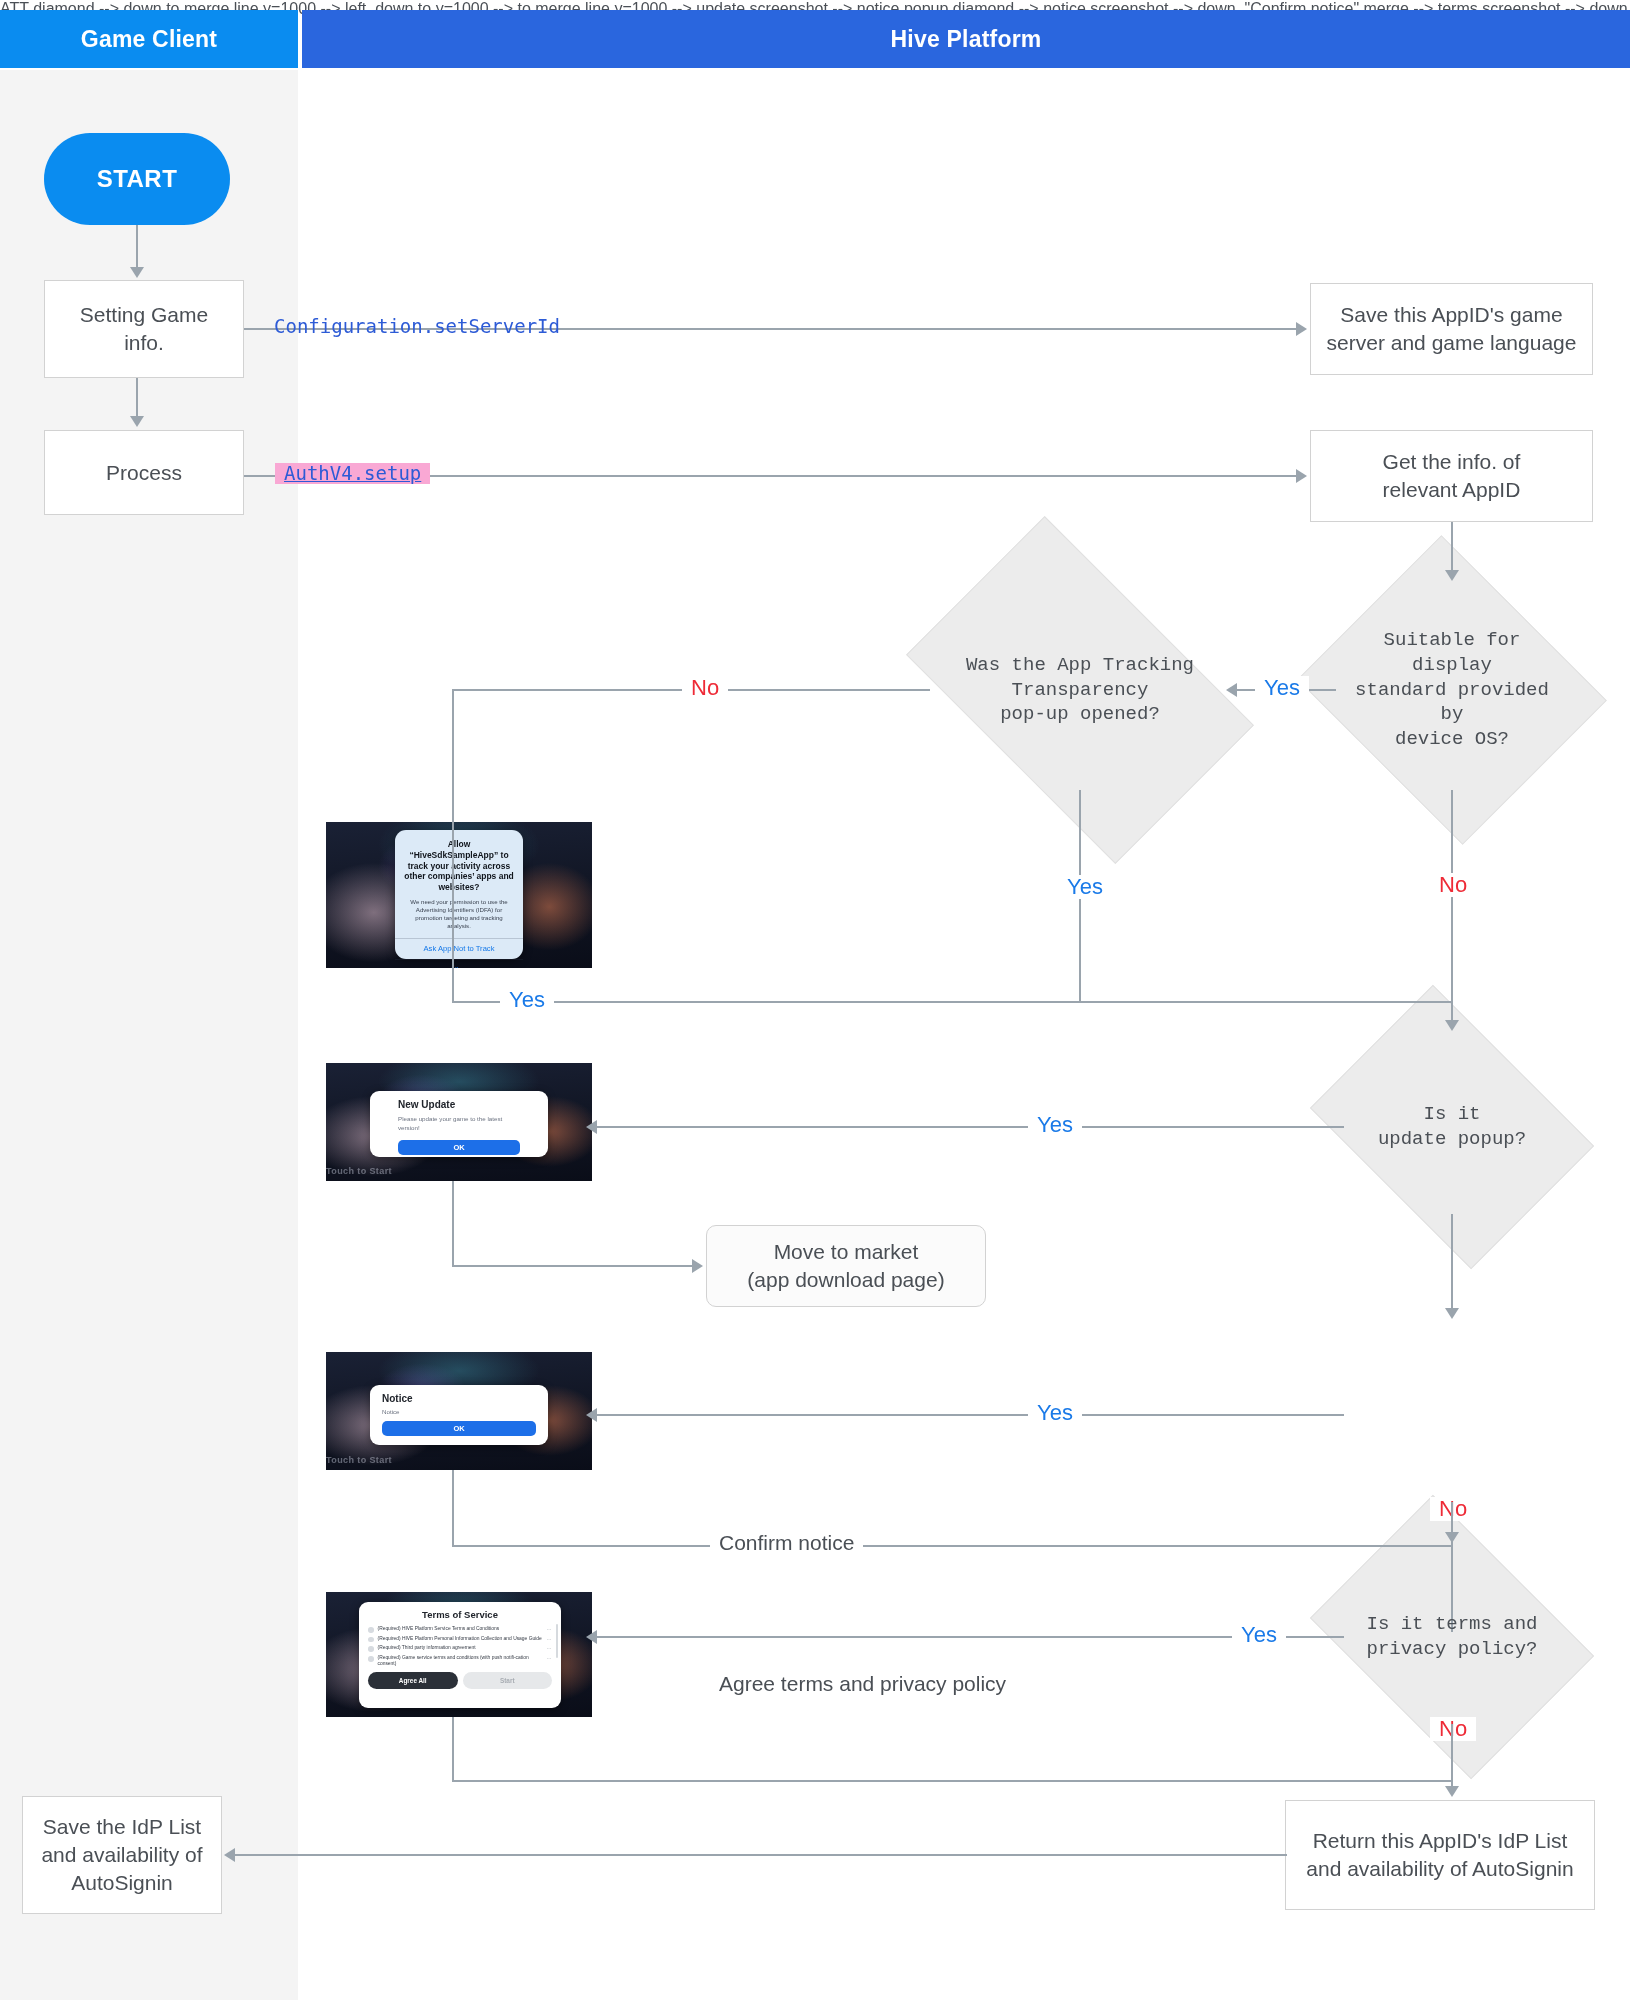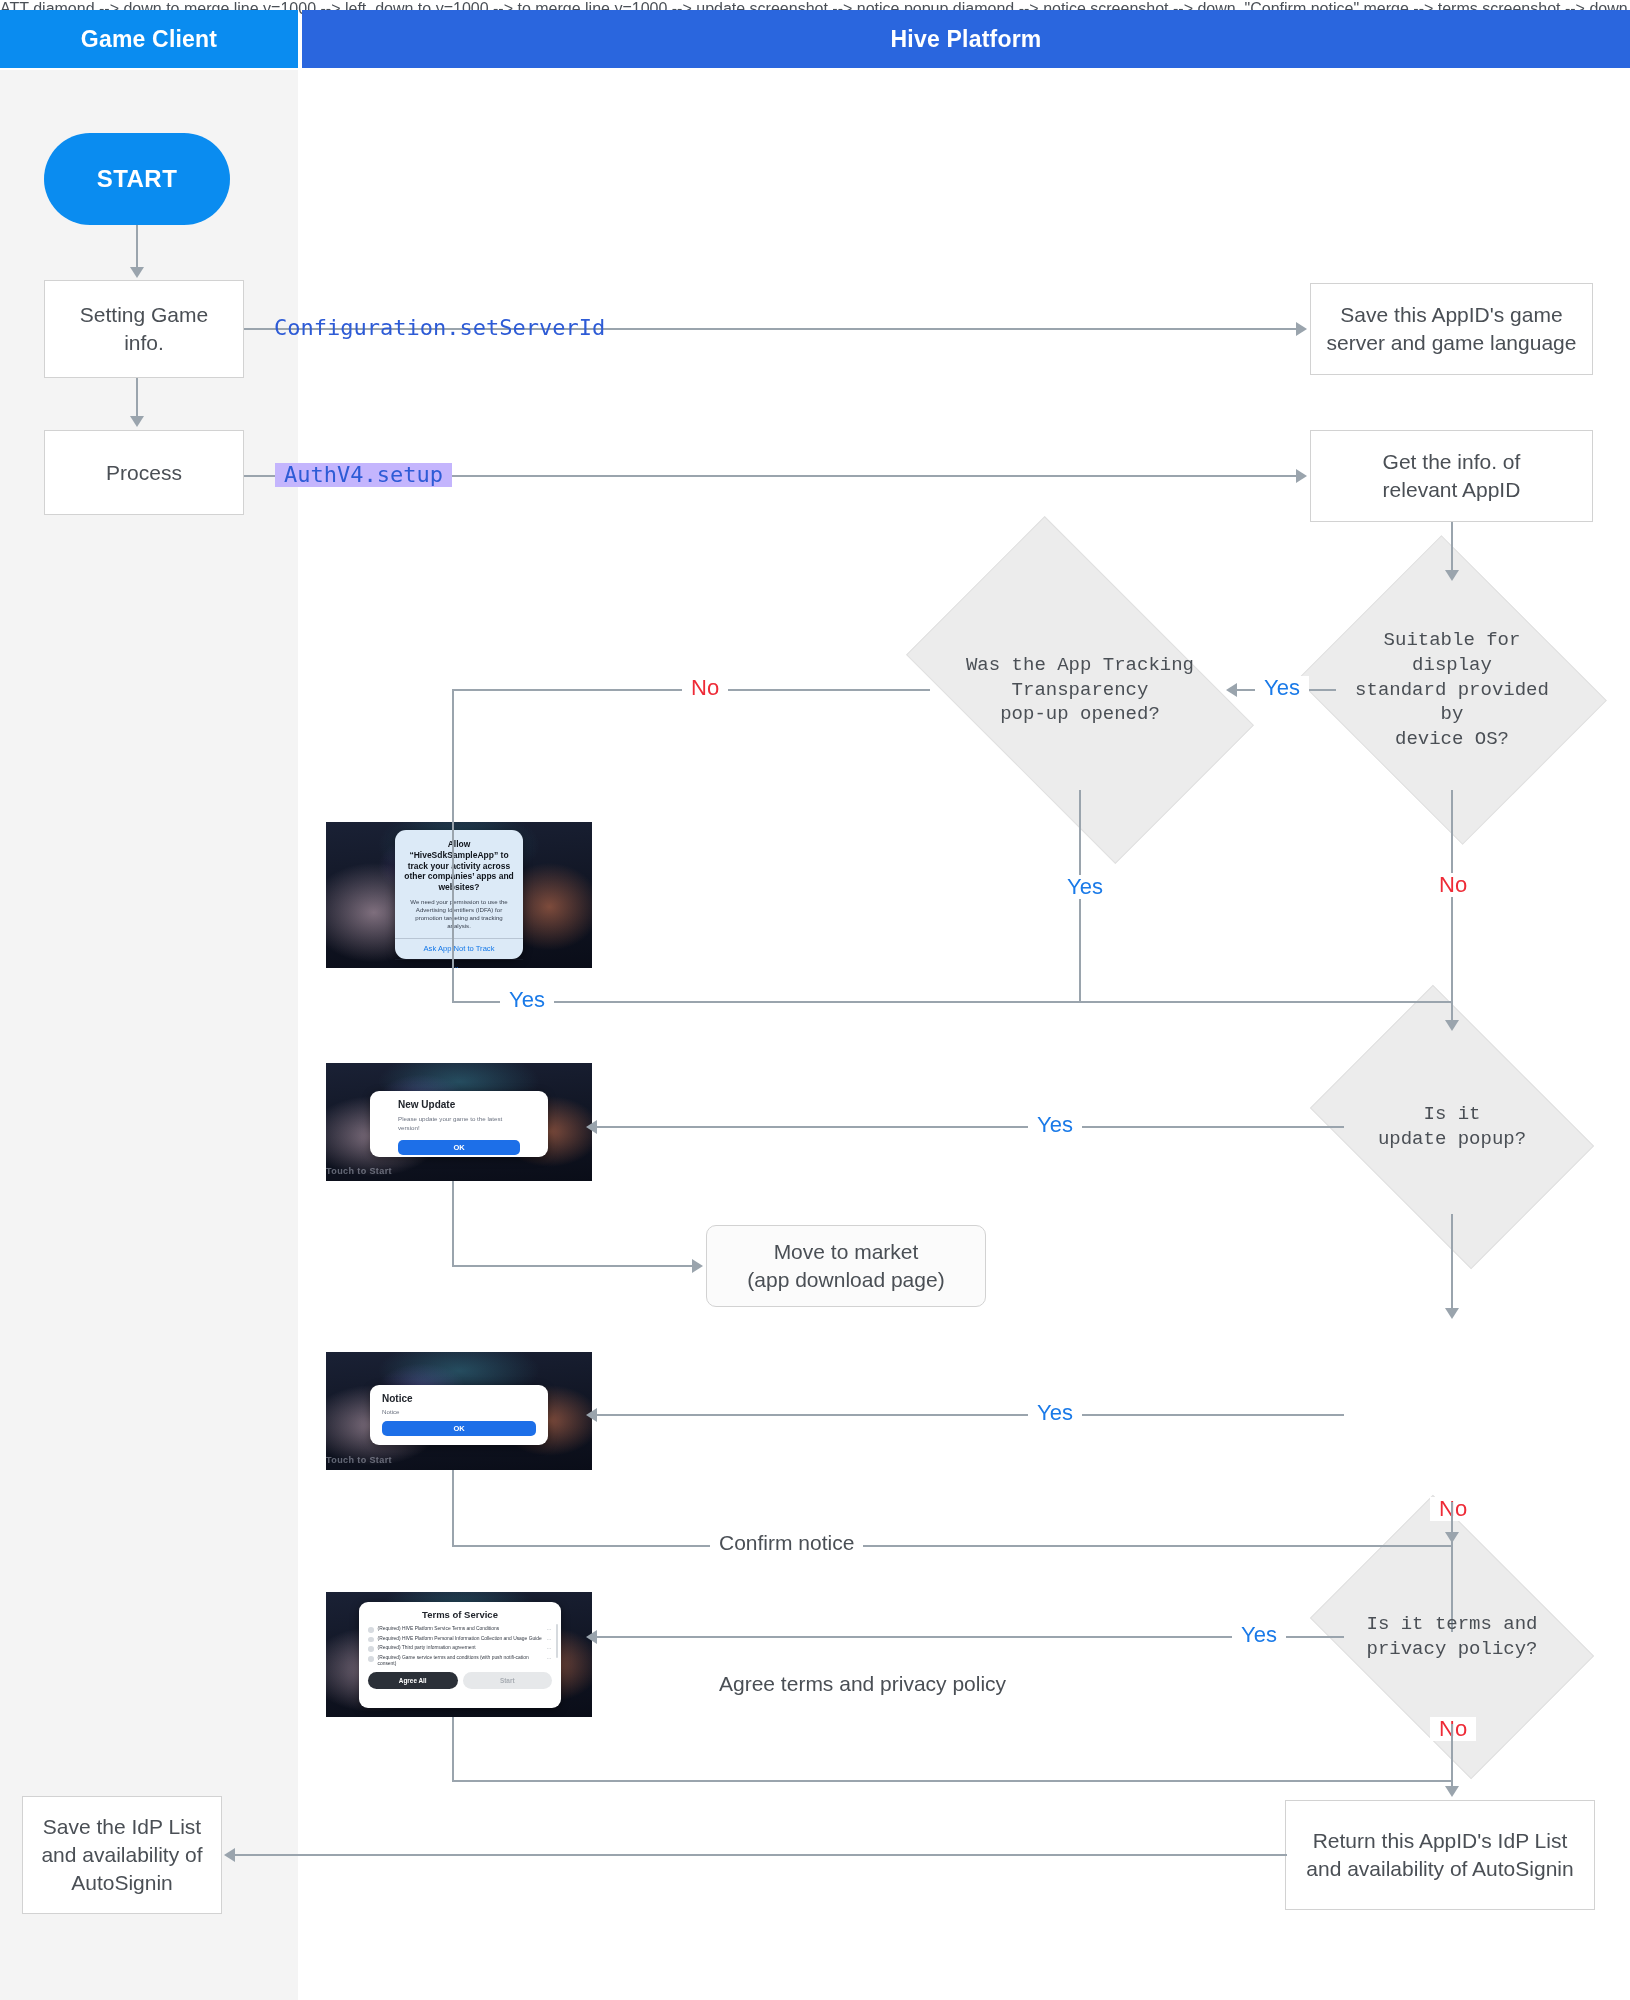--- a/index.html
+++ b/index.html
@@ -84,21 +84,21 @@
   .lbl{
     position:absolute;
     background:#ffffff;
     font-size:21px;
     padding:0 9px;
     white-space:nowrap;
     line-height:1.1;
   }
   .lbl-yes{ color:#1a7ae8; font-size:22px; }
   .lbl-no{ color:#ee2b37; font-size:22px; }
-  .lbl-api{ color:#2d5bd6; font-family:"DejaVu Sans Mono", monospace; font-size:22px; }
+  .lbl-api{ color:#2d5bd6; font-family:"DejaVu Sans Mono", monospace; font-size:19px; }
   .lbl-plain{ color:#4a4f55; font-size:21px; }
 
   
   .shot{
     position:absolute;
     overflow:hidden;
     background:#0d0f1c;
     box-sizing:border-box;
   }
   .shot .bgart{
@@ -314,21 +314,21 @@
 
   
   <div class="ln lh" style="left:244px;top:328px;width:1052px;"></div>
   <div class="arrow arr-right" style="left:1296px;top:322px;"></div>
   <div class="lbl lbl-api" style="left:265px;top:316px;background:transparent;">Configuration.setServerId</div>
   <div class="lbl" style="left:251px;top:316px;width:14px;background:transparent;padding:0;"></div>
 
   
   <div class="ln lh" style="left:244px;top:475px;width:1052px;"></div>
   <div class="arrow arr-right" style="left:1296px;top:469px;"></div>
-  <div class="lbl lbl-api" style="left:275px;top:463px;background:#c4b5fd;">AuthV4.setup</div>
+  <div class="lbl lbl-api" style="left:275px;top:463px;background:#f9a8d4;text-decoration:underline;">AuthV4.setup</div>
 
   
   <div class="ln lv" style="left:1451px;top:522px;height:50px;"></div>
   <div class="arrow arr-down" style="left:1445px;top:570px;"></div>
 
    ATT diamond --&gt;
   <div class="ln lh" style="left:1232px;top:689px;width:104px;"></div>
   <div class="arrow arr-left" style="left:1226px;top:683px;"></div>
   <div class="lbl lbl-yes" style="left:1255px;top:676px;">Yes</div>
 

